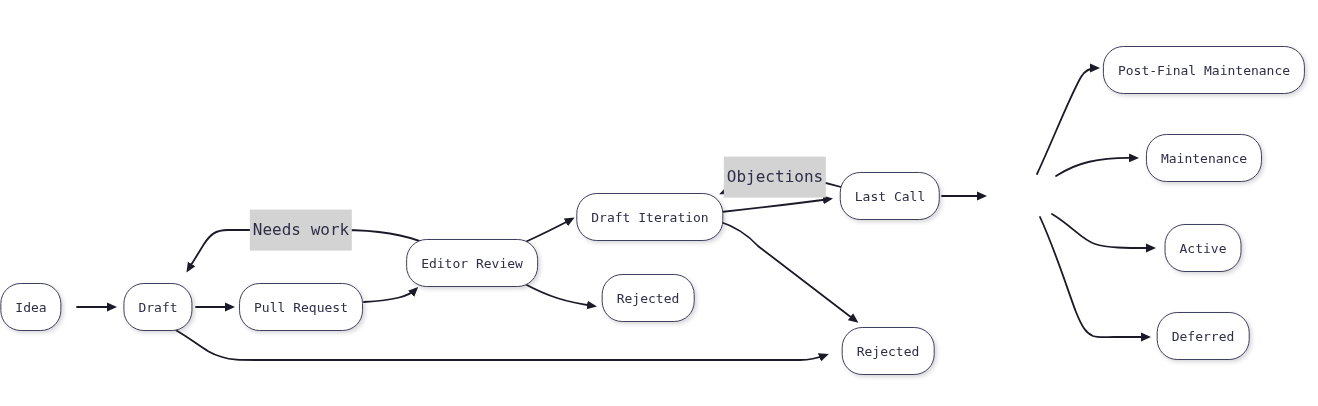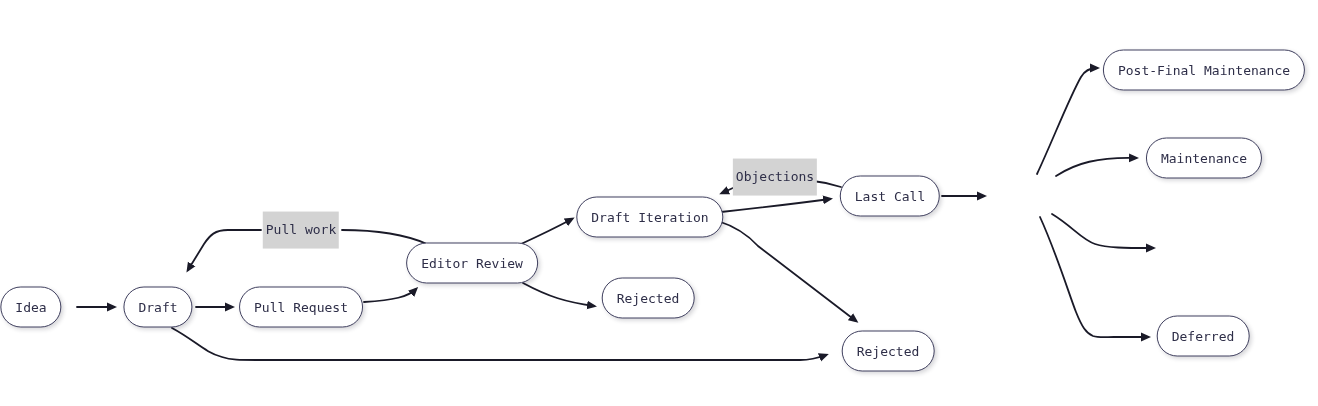--- a/index.html
+++ b/index.html
@@ -31,38 +31,38 @@
   .arrowhead-fill {
     fill: var(--edge_line, #1a1a28);
     stroke: none;
   }
   .node {
     position: absolute;
     transform: translate(-50%, -50%);
     display: inline-flex;
     align-items: center;
     justify-content: center;
-    height: 41px;
+    height: 48px;
     padding: 0 14px;
     box-sizing: border-box;
     background: var(--node_fill, #ffffff);
     border: 1.5px solid var(--node_border, #3f3f5e);
     border-radius: 20.5px;
     box-shadow: 2px 2px 4px rgba(26, 26, 46, 0.18);
     font-size: 13px;
     line-height: 1;
     color: var(--node_text, #2e2e48);
     white-space: nowrap;
   }
   .edge-label {
     position: absolute;
     transform: translate(-50%, -50%);
     background: var(--edge_label_bg, #d3d3d3);
     color: var(--edge_label_text, #2e2e48);
-    font-size: 13px;
+    font-size: 16px;
     line-height: 1.3;
     padding: 10px 3px;
     white-space: nowrap;
   }
 </style>
 </head>
 <body>
 
 <div class="canvas">
 
@@ -94,19 +94,20 @@
 
   <div class="node" style="left:31px;  top:307px">Idea</div>
   <div class="node" style="left:158px; top:307px">Draft</div>
   <div class="node" style="left:301px; top:307px">Pull Request</div>
   <div class="node" style="left:472px; top:263px">Editor Review</div>
   <div class="node" style="left:650px; top:217px">Draft Iteration</div>
   <div class="node" style="left:648px; top:298px">Rejected</div>
   <div class="node" style="left:890px; top:196px">Last Call</div>
   <div class="node" style="left:1204px;top:70px">Post-Final Maintenance</div>
   <div class="node" style="left:1204px;top:158px">Maintenance</div>
+  <div class="node" style="left:1203px;top:248px">Active</div>
   <div class="node" style="left:1203px;top:336px">Deferred</div>
   <div class="node" style="left:888px; top:351px">Rejected</div>
 
-  <div class="edge-label" style="left:301px;top:230px">Pull work</div>
+  <div class="edge-label" style="left:301px;top:230px">Needs work</div>
   <div class="edge-label" style="left:775px;top:177px">Objections</div>
 
 </div>
 
 </body></html>

